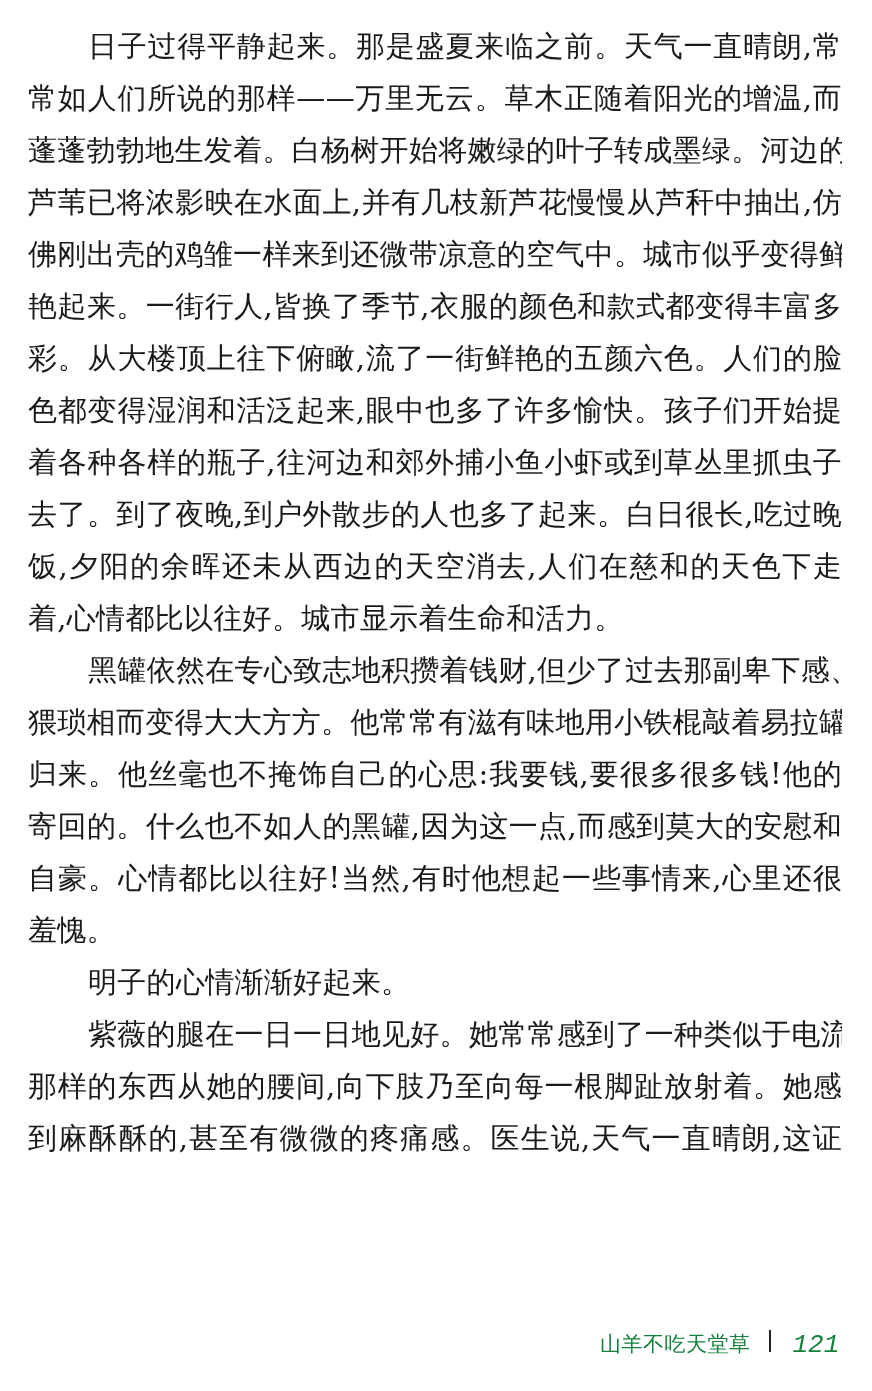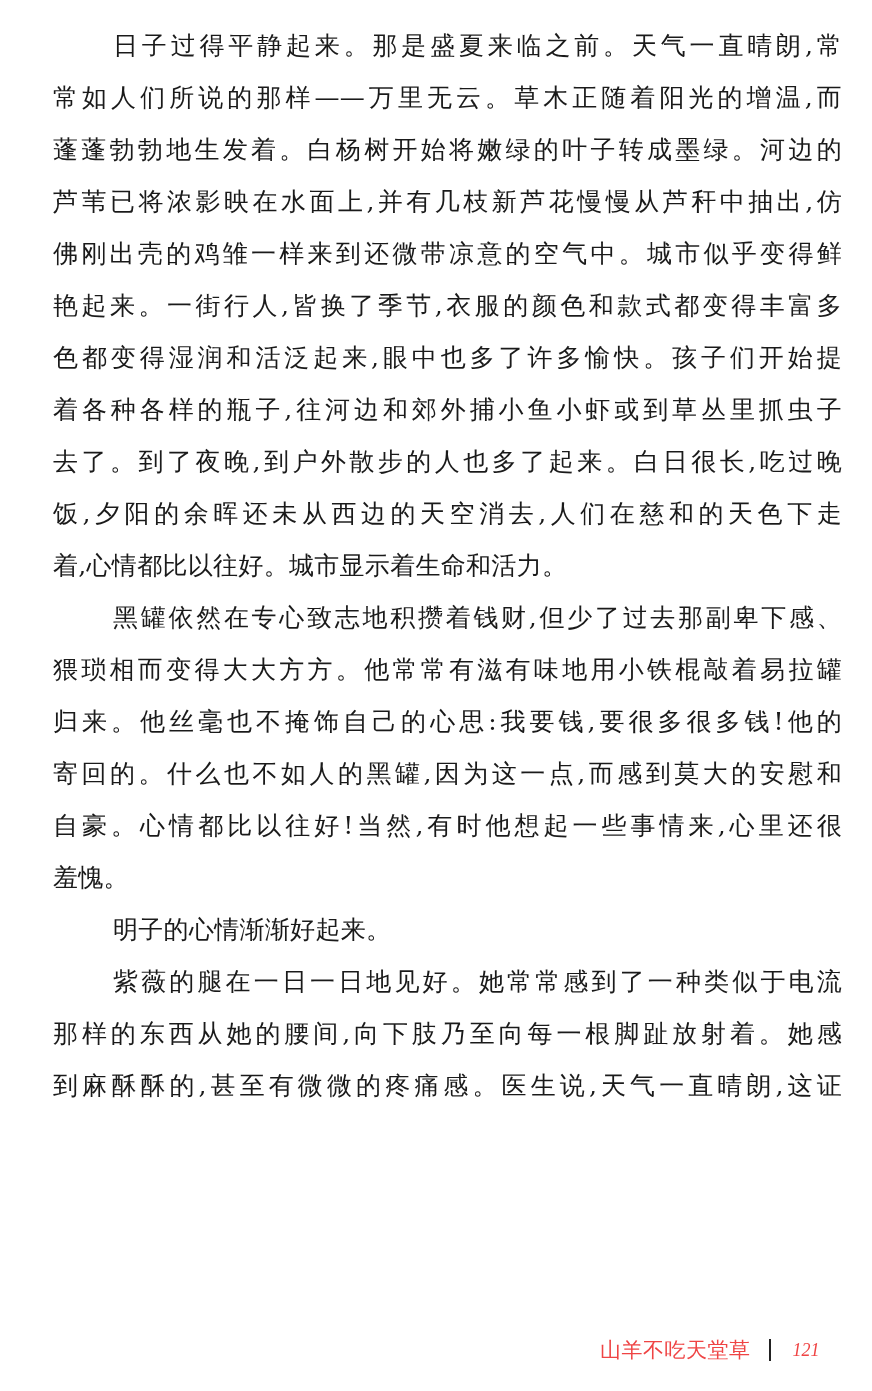--- a/index.html
+++ b/index.html
@@ -1,38 +1,39 @@
 <!DOCTYPE html>
 <html><head>
 <meta charset="utf-8">
 <style>
   html, body { margin: 0; padding: 0; background: #ffffff; }
   body { width: 872px; height: 1391px; position: relative; overflow: hidden;
          font-family: "DejaVu Serif", "Liberation Serif", serif; color: #1a1a1a; }
   .page { position: absolute; left: 28px; top: 20px; width: 814px; }
-  .line { height: 52px; line-height: 52px; font-size: 25px; white-space: nowrap;
-          letter-spacing: 0.3px; text-align: justify; text-align-last: justify; overflow: hidden; margin-left: 25px; }
+  .line { height: 52px; line-height: 52px; font-size: 29px; white-space: nowrap;
+          letter-spacing: 0.3px; text-align: justify; text-align-last: justify; overflow: hidden; }
   .line.last { text-align-last: left; }
   .line.indent { padding-left: 60px; }
-  .footer { position: absolute; top: 1330px; left: 600px; height: 40px; display: flex; align-items: center;
-            font-size: 22px; color: #ef4444; }
+  .footer { position: absolute; top: 1330px; left: 600px; height: 40px; display: flex; align-items: flex-start;
+            font-size: 22px; color: #15803d; }
   .footer .title { font-family: "DejaVu Sans", "Liberation Sans", sans-serif; font-size: 21px; letter-spacing: 0.5px; }
   .footer .sep { display: inline-block; width: 2px; height: 22px; background: #222; margin: 0 22px 0 18px; }
-  .footer .num { font-family: Liberation Serif, serif; font-style: italic; font-size: 18px; }
+  .footer .num { font-family: Liberation Mono, monospace; font-style: italic; font-size: 26px; }
 </style>
 </head>
 <body>
 
 <div class="page" id="page-body">
     <div class="line indent">日子过得平静起来。那是盛夏来临之前。天气一直晴朗,常</div>
     <div class="line">常如人们所说的那样——万里无云。草木正随着阳光的增温,而</div>
     <div class="line">蓬蓬勃勃地生发着。白杨树开始将嫩绿的叶子转成墨绿。河边的</div>
     <div class="line">芦苇已将浓影映在水面上,并有几枝新芦花慢慢从芦秆中抽出,仿</div>
     <div class="line">佛刚出壳的鸡雏一样来到还微带凉意的空气中。城市似乎变得鲜</div>
     <div class="line">艳起来。一街行人,皆换了季节,衣服的颜色和款式都变得丰富多</div>
+    <div class="line">彩。从大楼顶上往下俯瞰,流了一街鲜艳的五颜六色。人们的脸</div>
     <div class="line">色都变得湿润和活泛起来,眼中也多了许多愉快。孩子们开始提</div>
     <div class="line">着各种各样的瓶子,往河边和郊外捕小鱼小虾或到草丛里抓虫子</div>
     <div class="line">去了。到了夜晚,到户外散步的人也多了起来。白日很长,吃过晚</div>
     <div class="line">饭,夕阳的余晖还未从西边的天空消去,人们在慈和的天色下走</div>
     <div class="line last">着,心情都比以往好。城市显示着生命和活力。</div>
     <div class="line indent">黑罐依然在专心致志地积攒着钱财,但少了过去那副卑下感、</div>
     <div class="line">猥琐相而变得大大方方。他常常有滋有味地用小铁棍敲着易拉罐</div>
     <div class="line">归来。他丝毫也不掩饰自己的心思:我要钱,要很多很多钱!他的</div>
     <div class="line">寄回的。什么也不如人的黑罐,因为这一点,而感到莫大的安慰和</div>
     <div class="line">自豪。心情都比以往好!当然,有时他想起一些事情来,心里还很</div>

